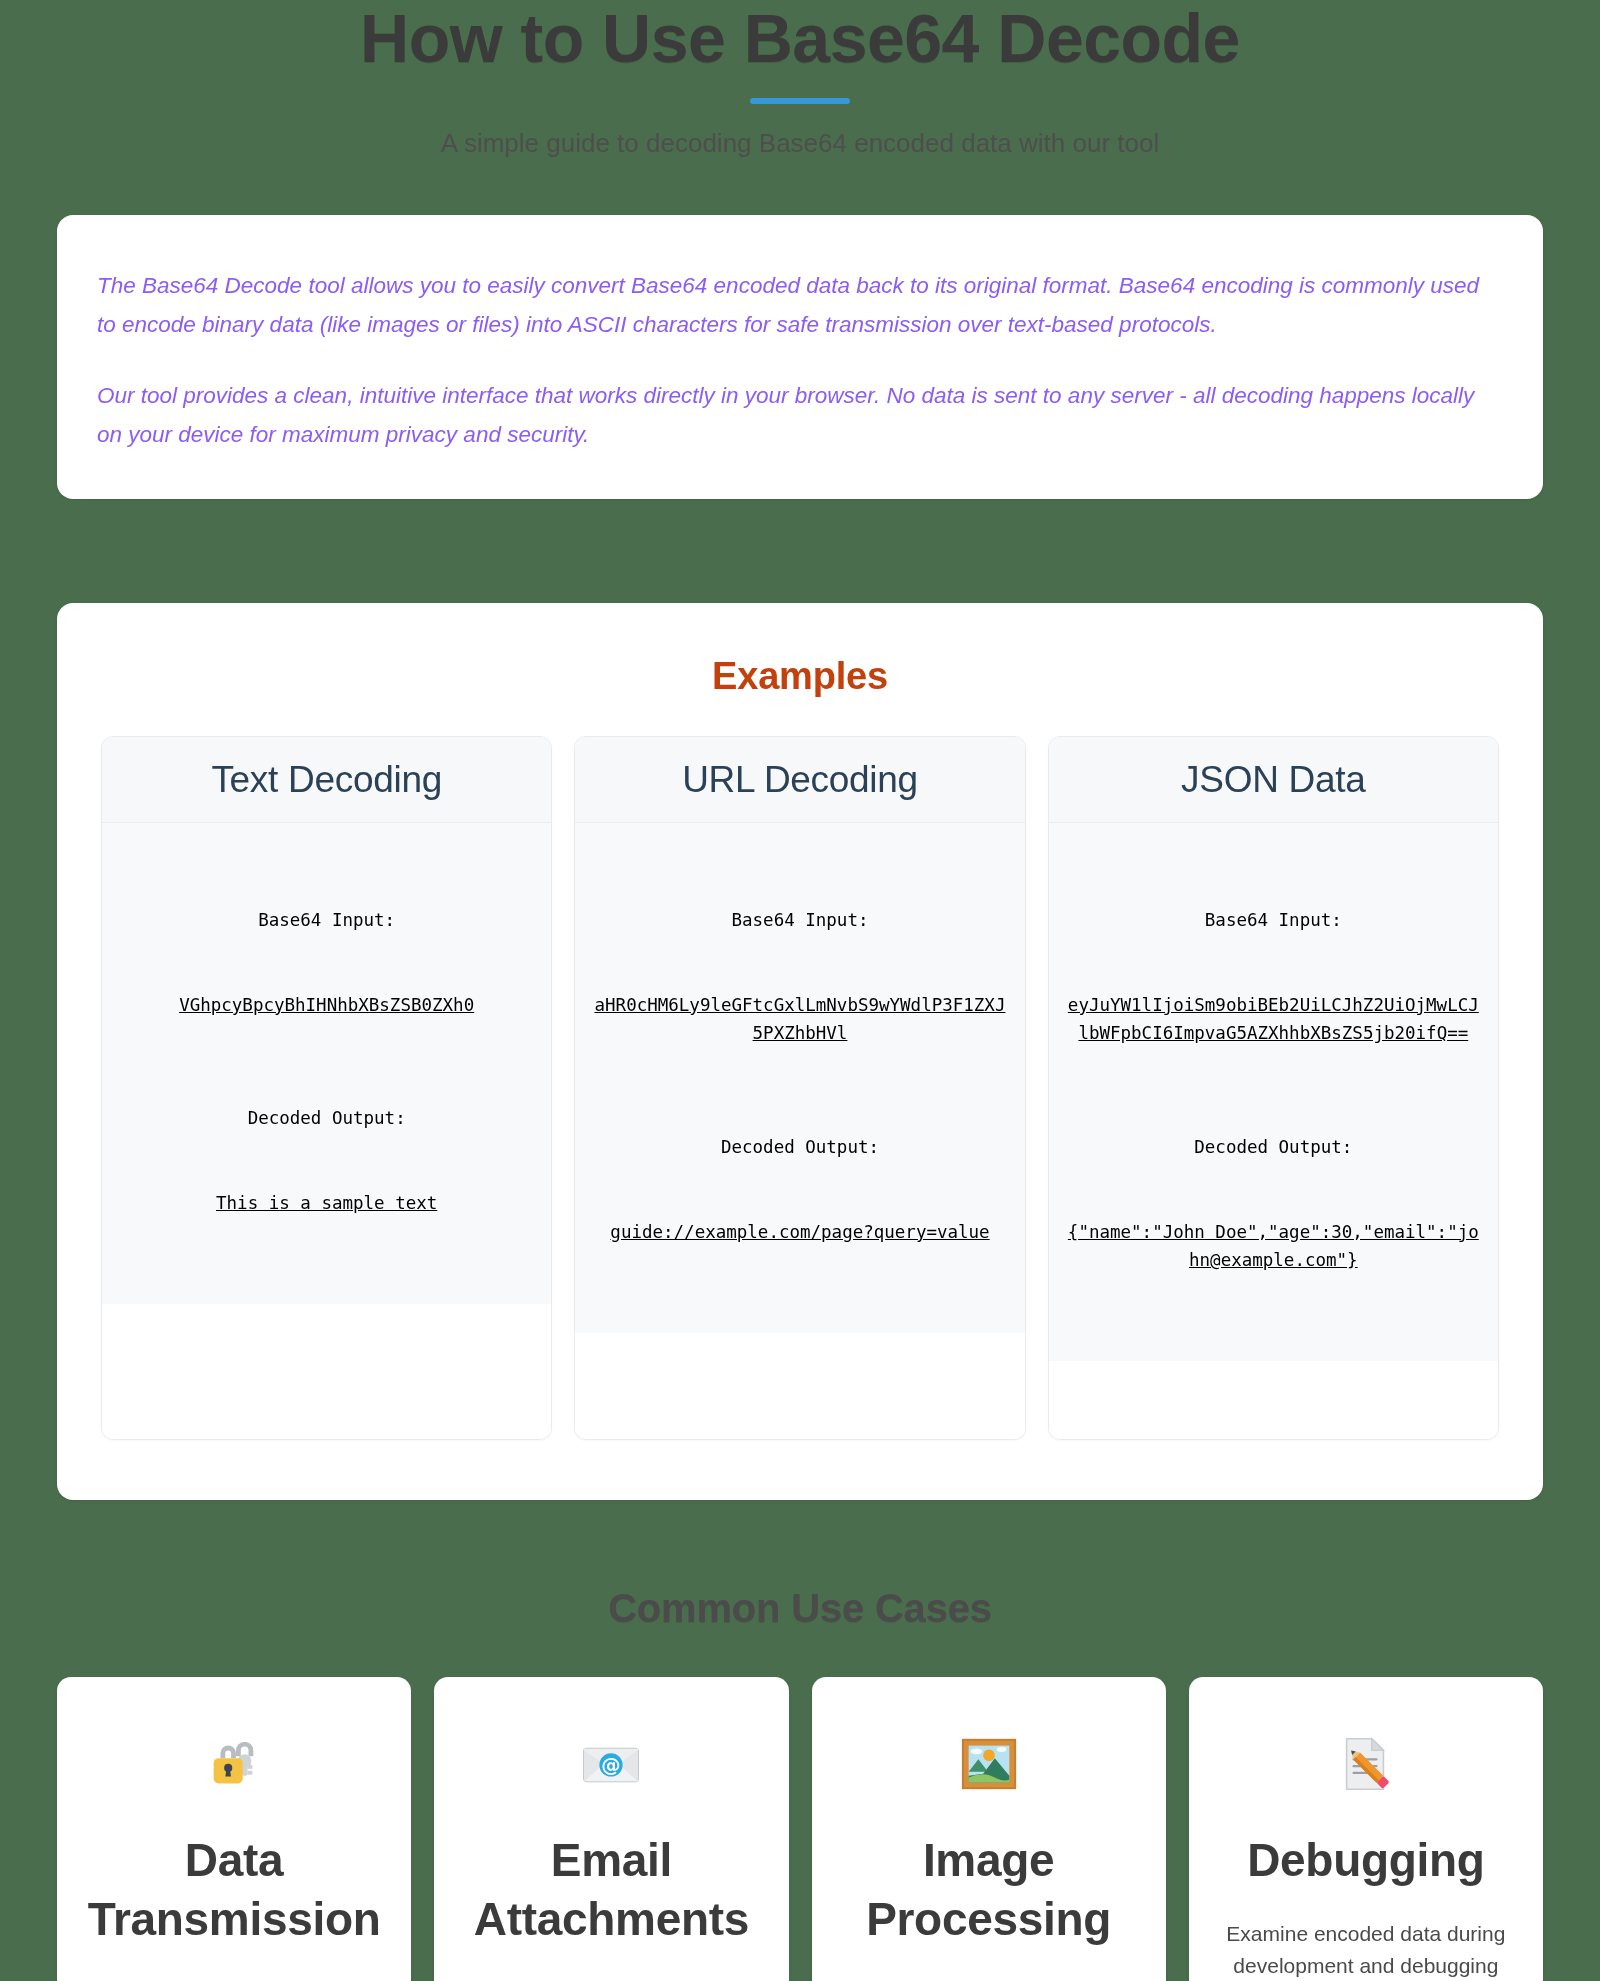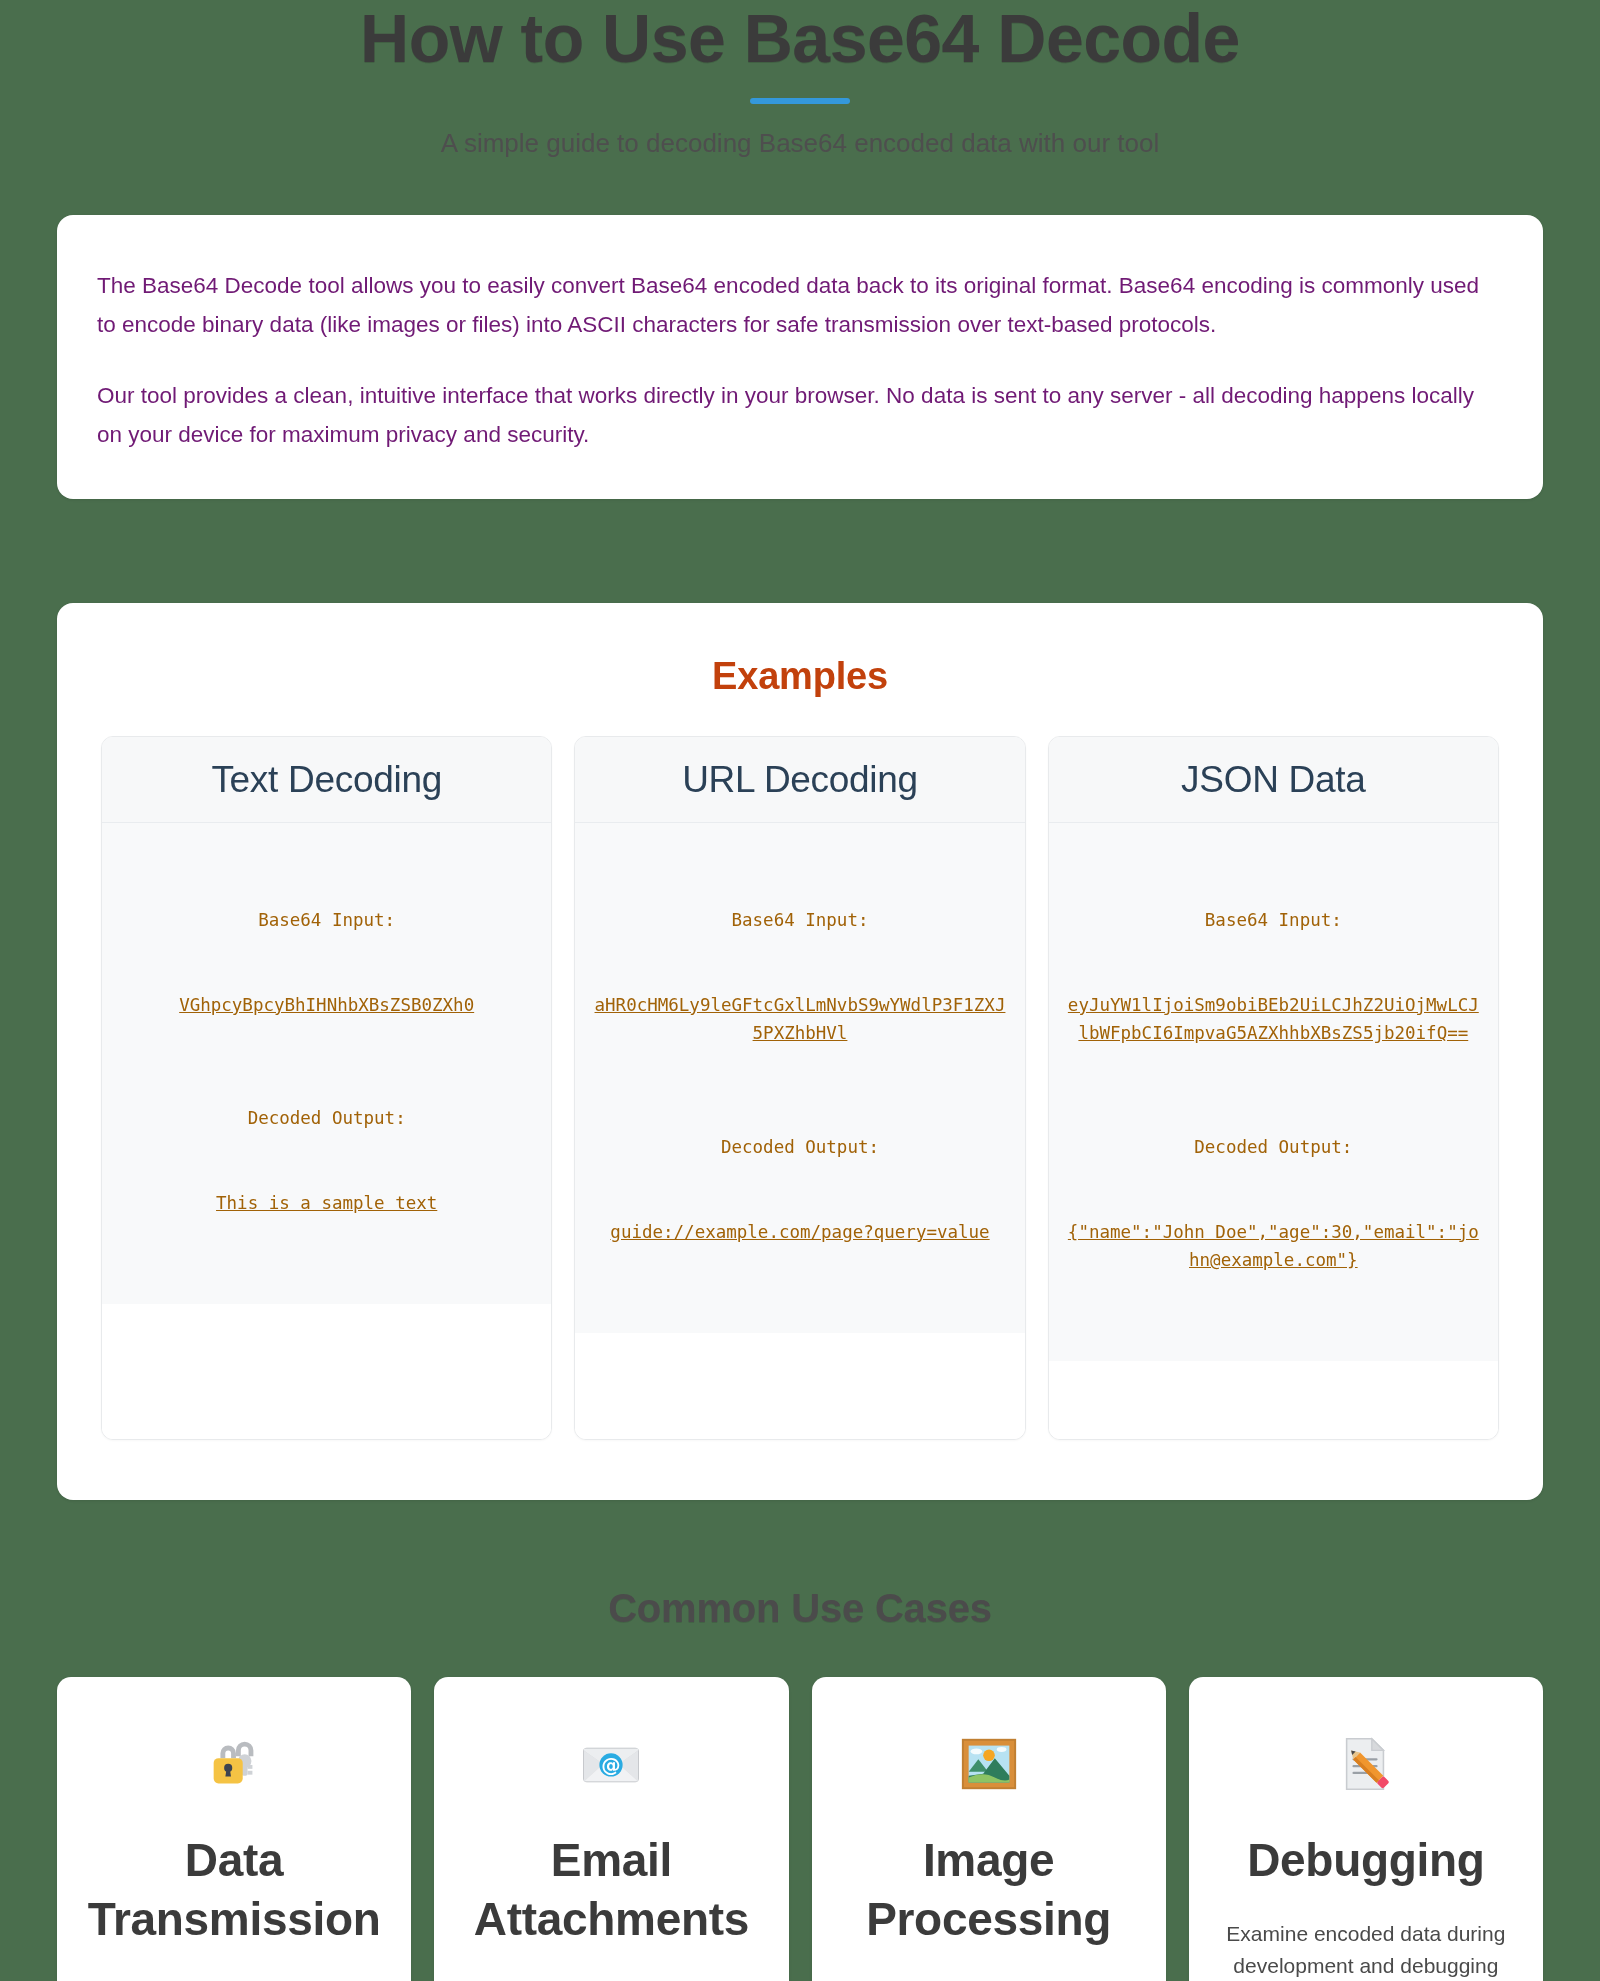--- a/index.html
+++ b/index.html
@@ -56,23 +56,24 @@
   }
 
   
   .intro-panel {
     margin-top: 54px;
     padding: 52px 35px 44px 35px;
   }
   .intro-p {
     font-size: 22.5px;
     line-height: 1.72;
-    color: #701a75;
+    color: #8b5cf6;
     font-weight: 400;
     padding: 0 5px;
+    font-style: italic;
   }
   .intro-p + .intro-p { margin-top: 33px; }
 
   
   .examples-panel {
     margin-top: 104px;
     padding: 52px 44px 60px 44px;
   }
   .section-heading {
     text-align: center;
@@ -119,21 +120,21 @@
   }
   .example-card-footer {
     background: #ffffff;
     flex: 1 1 auto;
     min-height: 78px;
   }
   .mono-block {
     font-family: "DejaVu Sans Mono", "Liberation Mono", monospace;
     font-size: 17.5px;
     line-height: 1.62;
-    color: #a16207;
+    color: #000000;
     word-break: break-all;
     white-space: pre-wrap;
     text-align: center;
   }
   .mono-label { display: block; }
   .mono-value { display: block; text-decoration: underline; }
   .mono-gap { height: 26px; }
 
   
   .usecases-heading {

